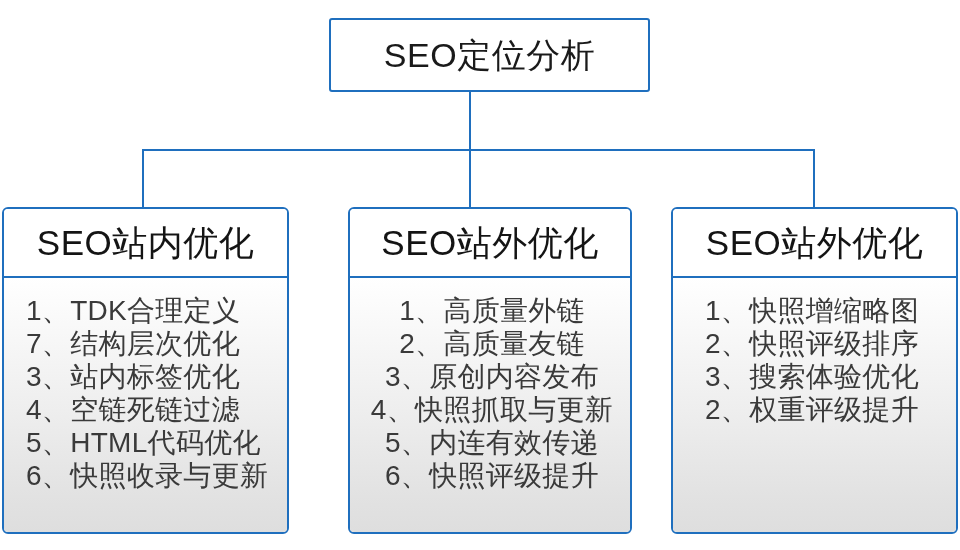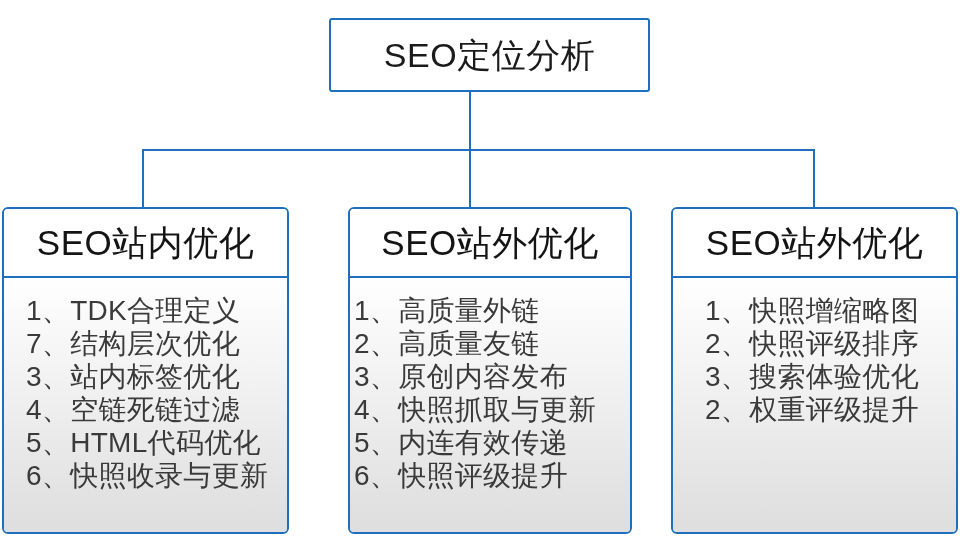--- a/index.html
+++ b/index.html
@@ -100,21 +100,21 @@
     padding: 0 0 0 22px;
   }
   .item-list li {
     font-size: 28px;
     line-height: 33px;
     color: #3a3a3a;
     white-space: nowrap;
     letter-spacing: 0.3px;
   }
   .col-3 .item-list { padding-left: 32px; }
-  .col-2 .item-list { padding-left: 4px; }
+  .col-2 .item-list { padding-left: 4px; text-align: center; }
 </style>
 </head>
 <body>
 
 <div id="diagram">
 
   <svg class="connectors" viewBox="0 0 960 550" width="960" height="550" xmlns="http://www.w3.org/2000/svg">
 
     <line x1="470" y1="92" x2="470" y2="150" stroke="#1f6fbe" stroke-width="2"></line>
 

